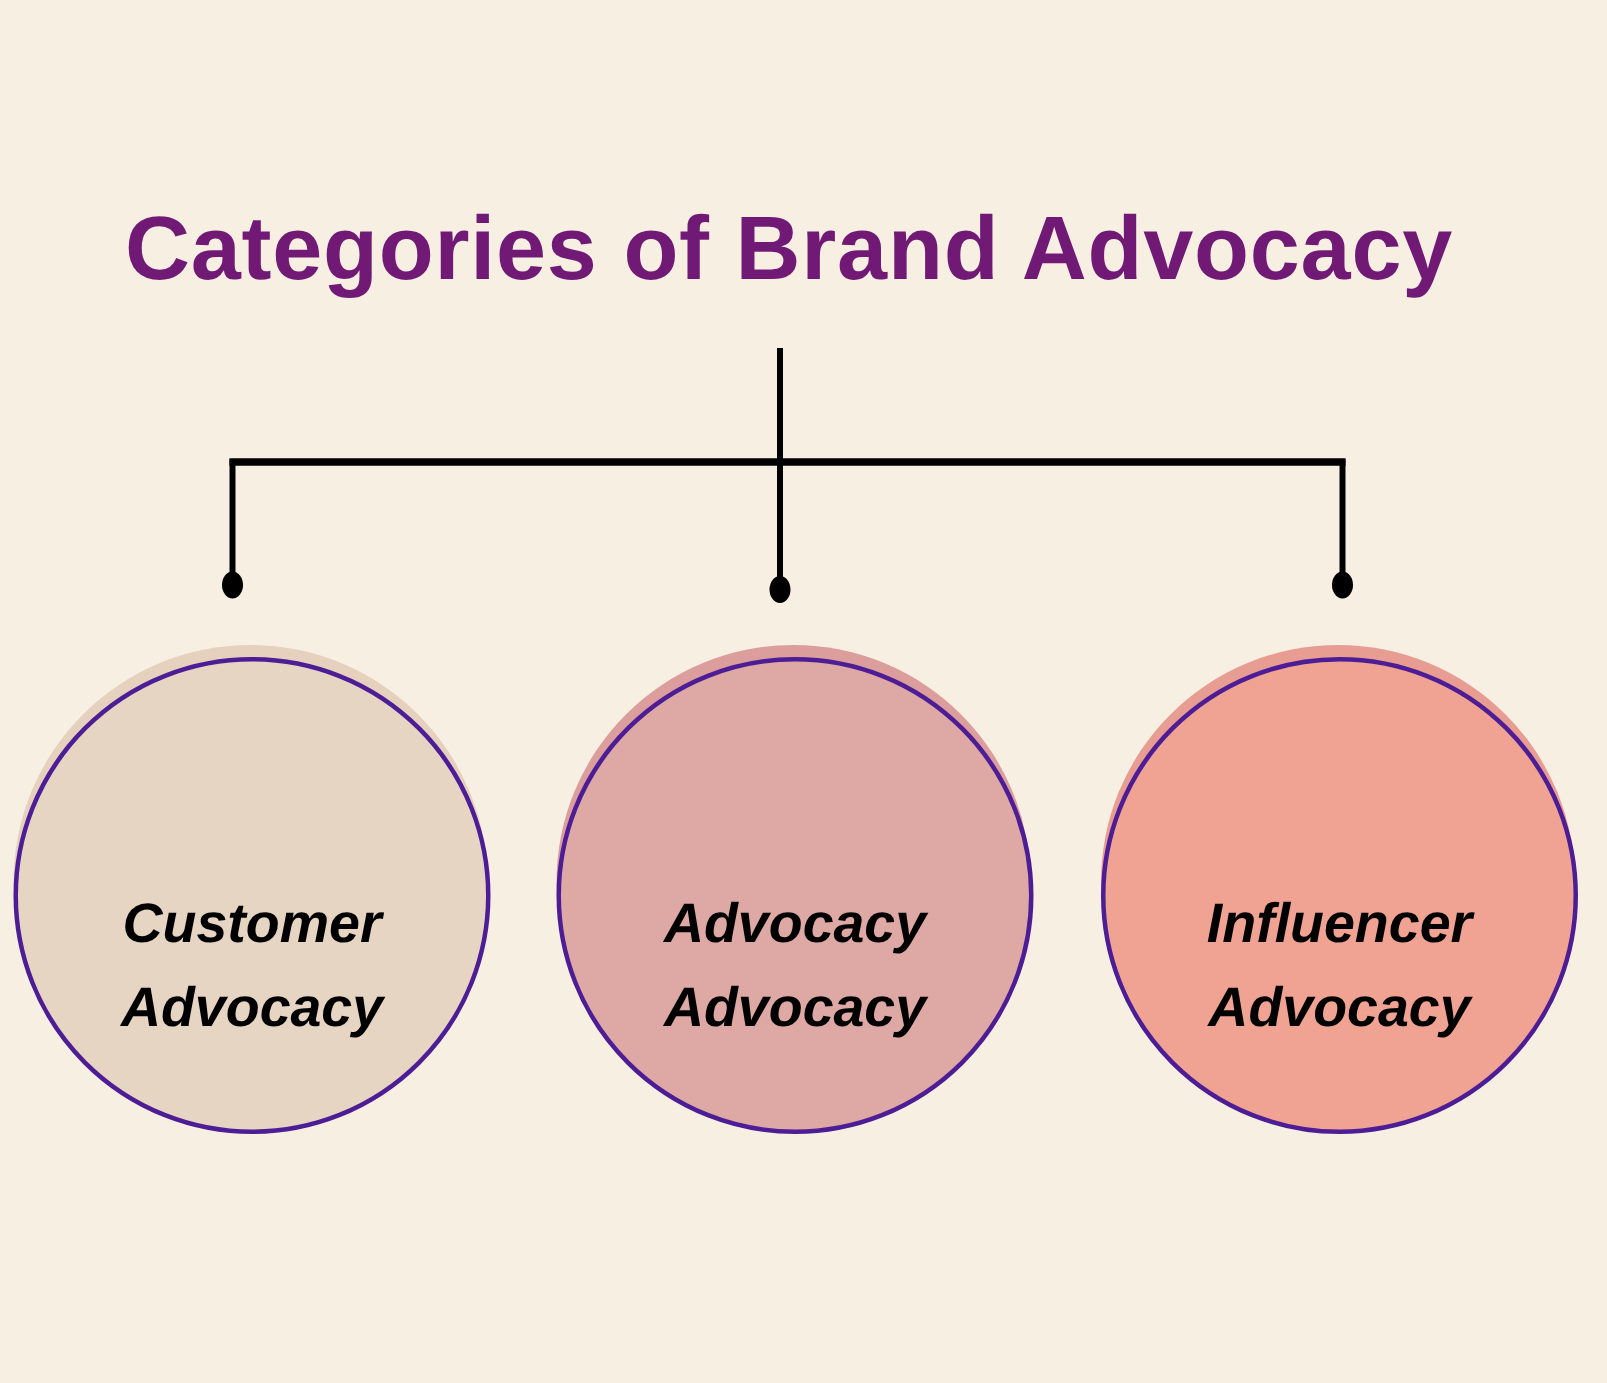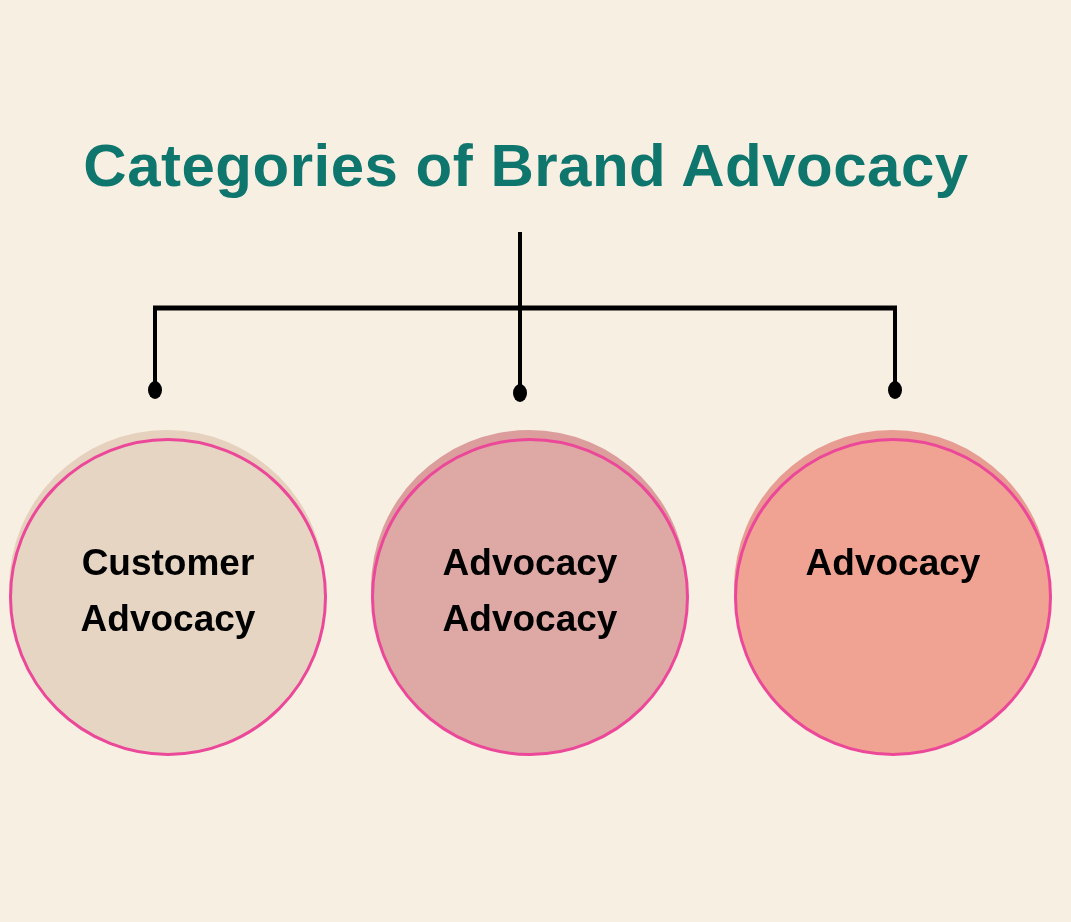--- a/index.html
+++ b/index.html
@@ -10,21 +10,21 @@
       overflow: hidden;
       font-family: "Liberation Sans", "DejaVu Sans", sans-serif;
     }
     .title {
       position: absolute;
       left: 0; width: 1052px;
       top: 128px;
       text-align: center;
       font-size: 60px;
       font-weight: bold;
-      color: #0f766e;
+      color: #701a75;
       letter-spacing: 0.5px;
       line-height: 76px;
     }
     svg.connectors {
       position: absolute; left: 0; top: 0;
     }
     .circle-wrap {
       position: absolute;
       width: 318px; height: 318px;
     }
@@ -33,25 +33,26 @@
       left: 0; top: -8px;
       width: 316px; height: 316px;
       border-radius: 50%;
       opacity: 0.9;
     }
     .circle {
       position: absolute;
       left: 0; top: 0;
       width: 312px; height: 312px;
       border-radius: 50%;
-      border: 3px solid #ec4899;
+      border: 3px solid #4c1d95;
       display: flex; flex-direction: column;
       align-items: center;
-      justify-content: flex-start;
+      justify-content: center;
       box-sizing: content-box;
+      font-style: italic;
     }
     .circle-label {
       margin-top: 94px;
       text-align: center;
       font-size: 37px;
       font-weight: bold;
       line-height: 56px;
       color: #000;
     }
   </style>
@@ -87,16 +88,17 @@
       <div>Advocacy</div>
       <div>Advocacy</div>
     </div>
   </div>
 </div>
 
 <div class="circle-wrap" style="left:734px; top:438px;">
   <div class="circle-shadow" style="background:#e6948a;"></div>
   <div class="circle" style="background:#f0a392;">
     <div class="circle-label">
+      <div>Influencer</div>
       <div>Advocacy</div>
     </div>
   </div>
 </div>
 
 </body></html>

